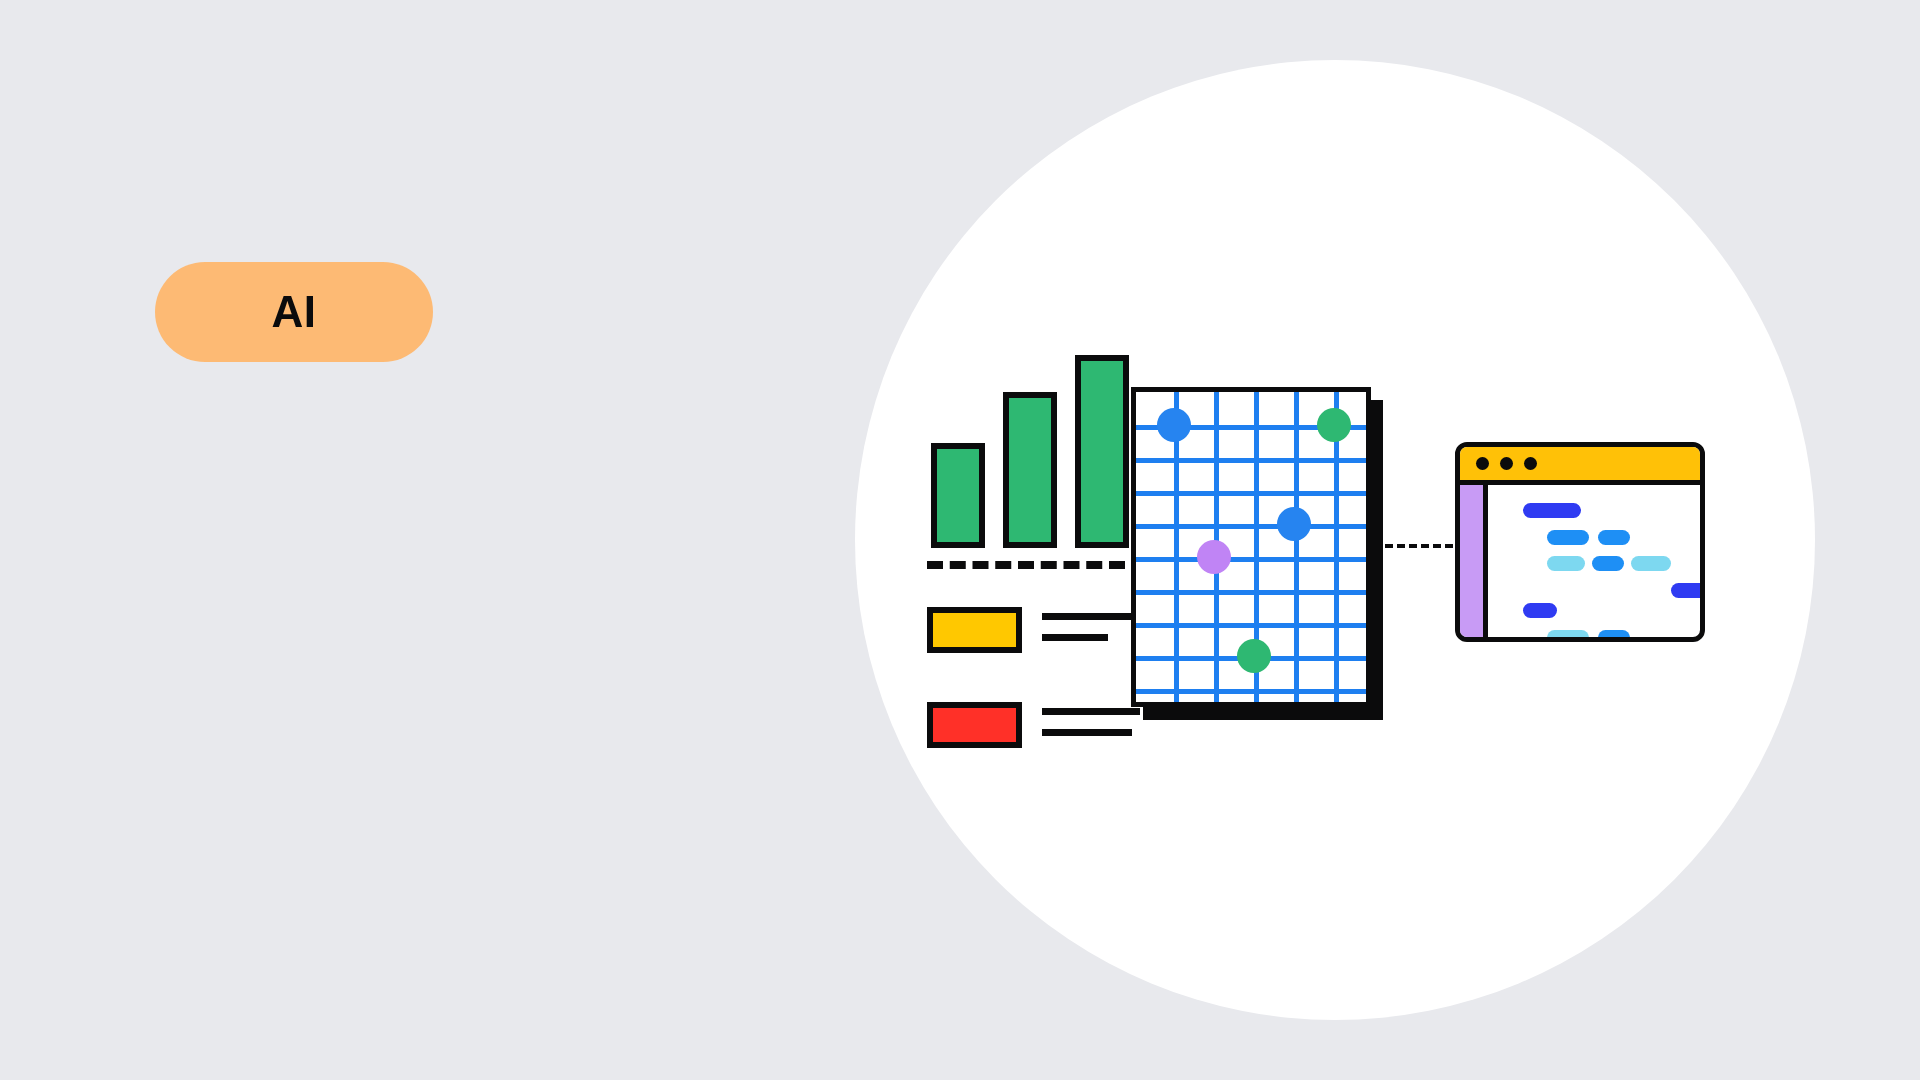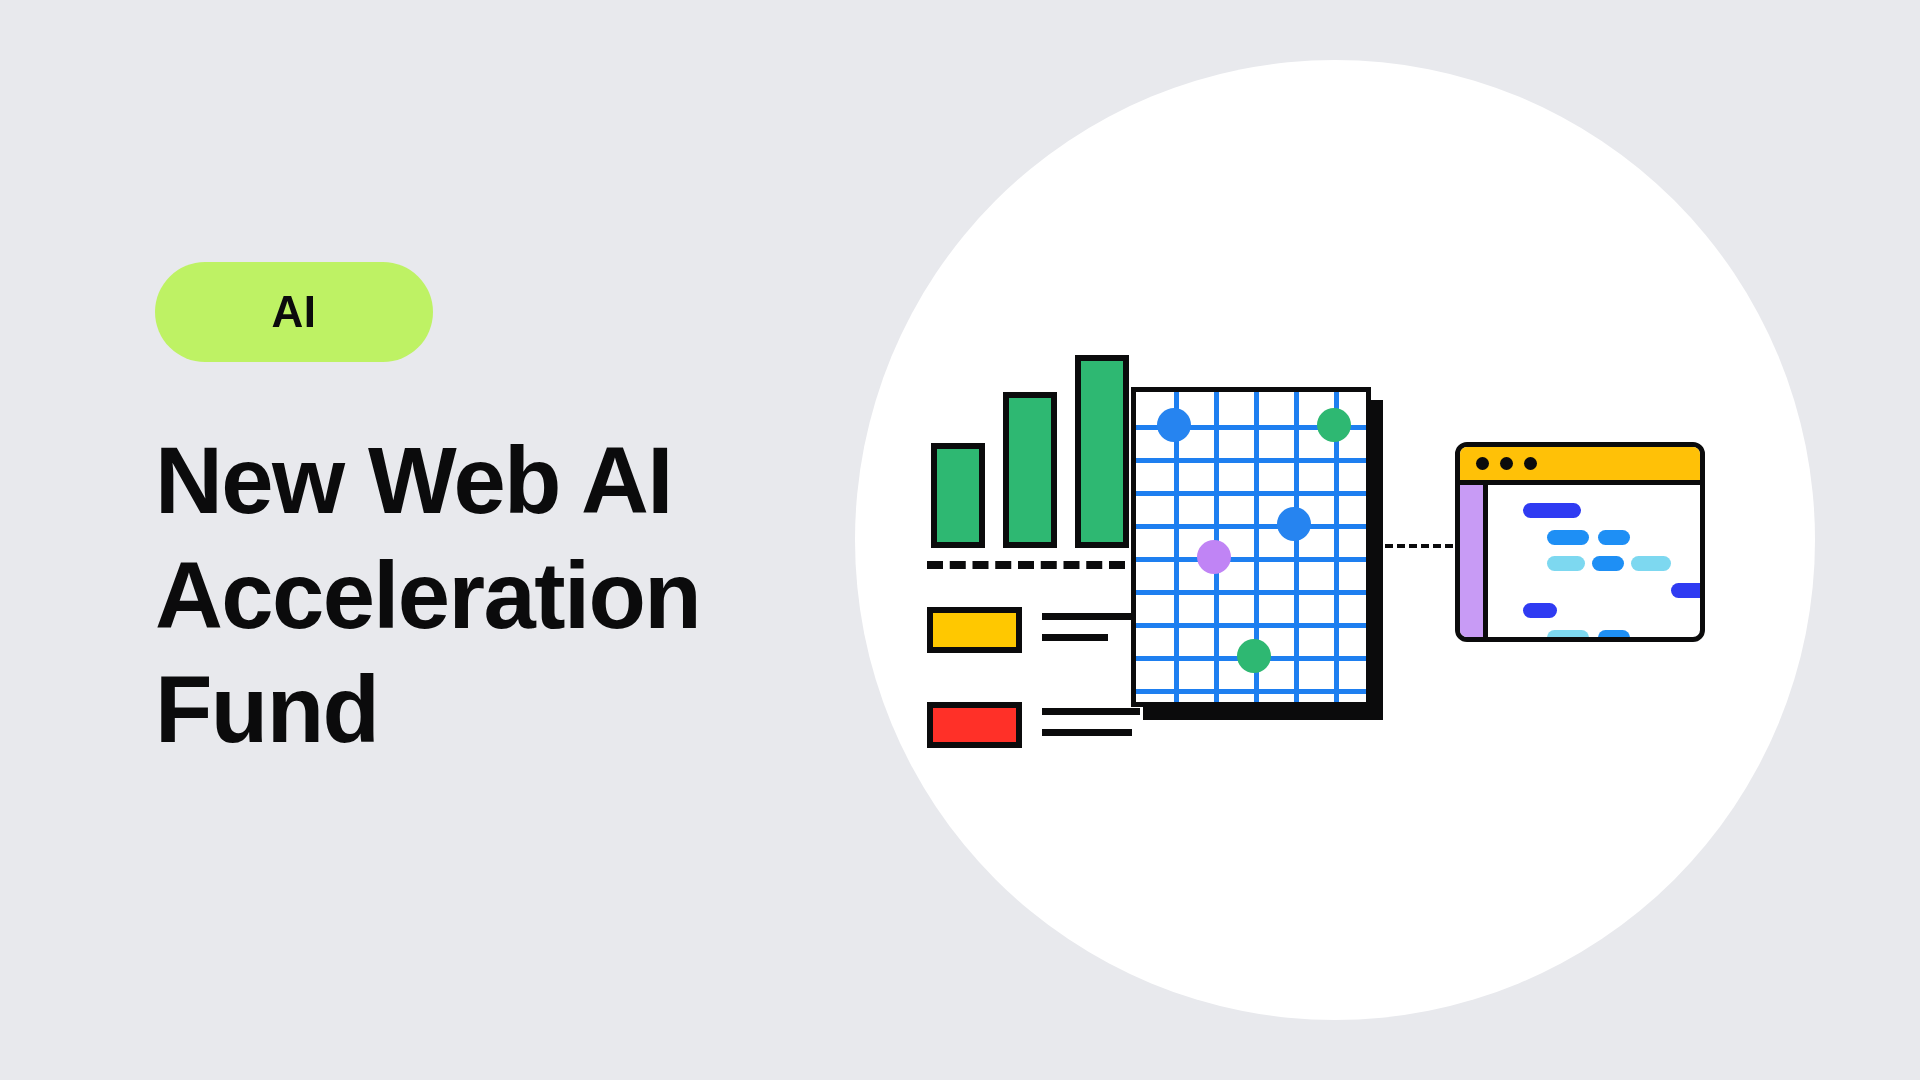--- a/index.html
+++ b/index.html
@@ -24,21 +24,21 @@
     top: 262px;
     width: 700px;
   }
 
   #ai-pill {
     display: inline-flex;
     align-items: center;
     justify-content: center;
     width: 278px;
     height: 100px;
-    background: #bef264;
+    background: #fdba74;
     border-radius: 50px;
     margin-bottom: 62px;
   }
 
   #ai-pill-label {
     font-size: 44px;
     font-weight: 700;
     color: #0B0B0C;
     letter-spacing: 0.5px;
     line-height: 1;
@@ -239,21 +239,20 @@
 </style>
 </head>
 <body>
 
 <div id="left-panel">
 
   <div id="ai-pill">
     <span id="ai-pill-label">AI</span>
   </div>
 
-  <h1 id="page-title">New Web AI Acceleration Fund</h1>
 
 </div>
 
 <div id="illustration">
 
   <div id="illus-circle"></div>
 
   <div id="illus-art">
 
     <div class="bar-green" id="bar-green-1"></div>

